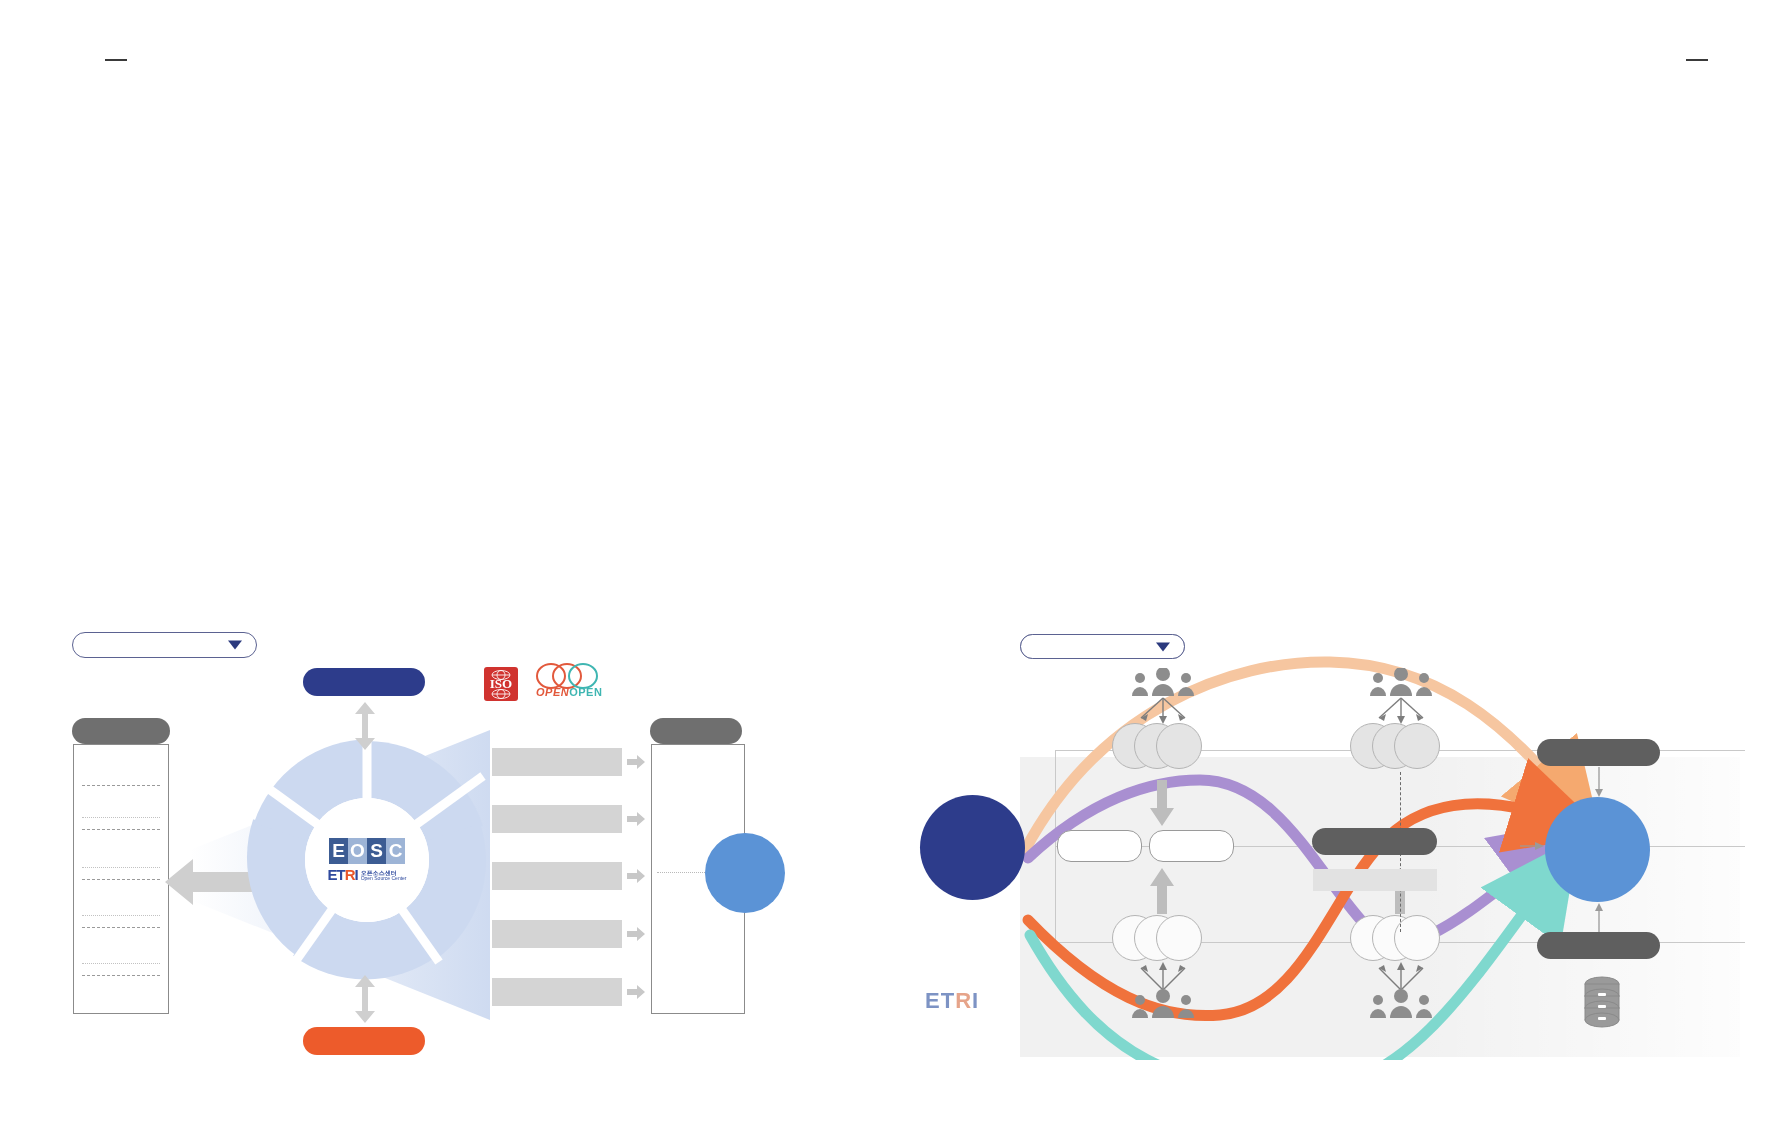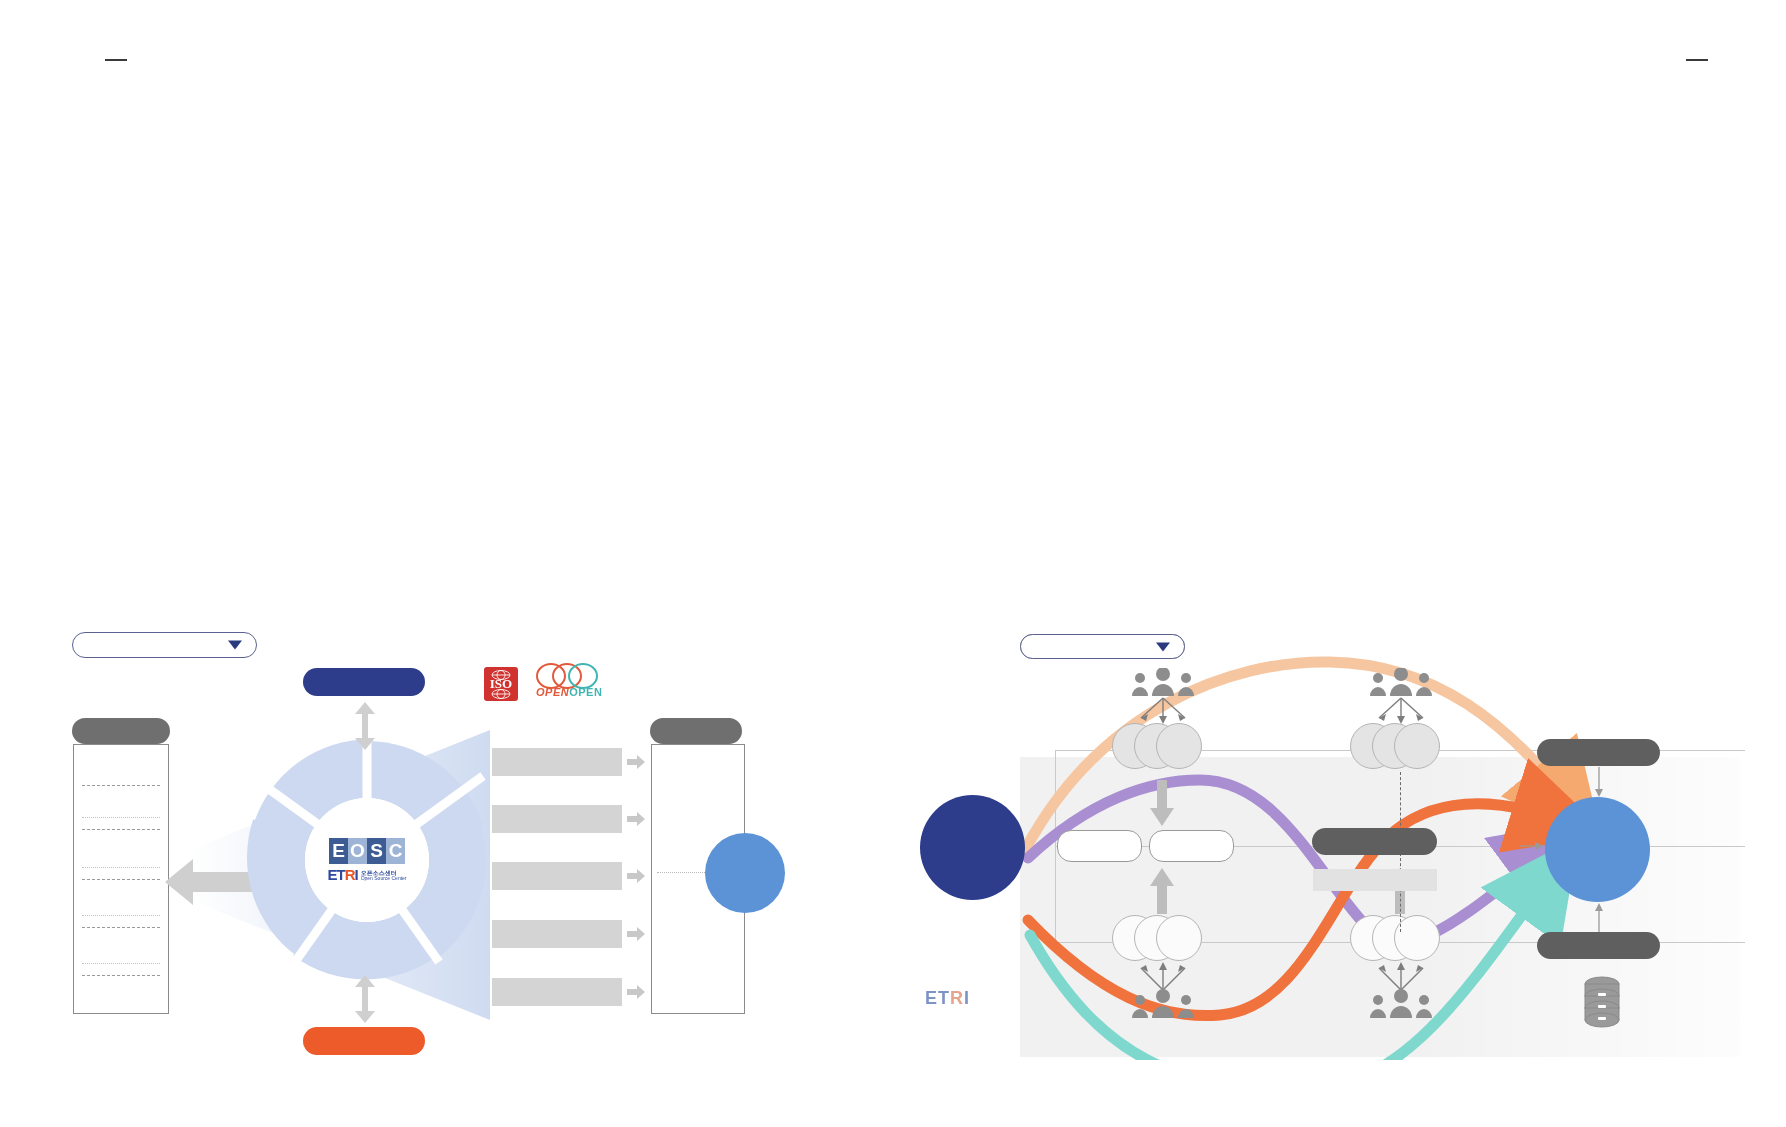--- a/index.html
+++ b/index.html
@@ -90,21 +90,21 @@
   }
   .lightbar{position:absolute;background:#e2e2e2;}
   .circ3{position:absolute;}
   .circ3 i{
     position:absolute;width:44px;height:44px;border-radius:50%;
     border:1px solid #b4b4b4;
   }
   .circ3.gray i{background:#e4e4e4;}
   .circ3.white i{background:#fbfbfb;}
 
-  .etri-wm{position:absolute;font-size:18px;font-weight:bold;letter-spacing:1px;text-align:center;}
+  .etri-wm{position:absolute;font-size:22px;font-weight:bold;letter-spacing:1px;text-align:center;}
   .etri-wm .b{color:#7d93c4;}
   .etri-wm .o{color:#e6a48a;}
 
   .hline{position:absolute;height:1px;background:#c9c9c9;}
   .vdot{position:absolute;width:0;border-left:1px dashed #6b6b6b;}
 
   
   .isologo{position:absolute;text-align:center;}
   .iso-sq{
     width:34px;height:34px;background:#d0332f;border-radius:3px;position:relative;

